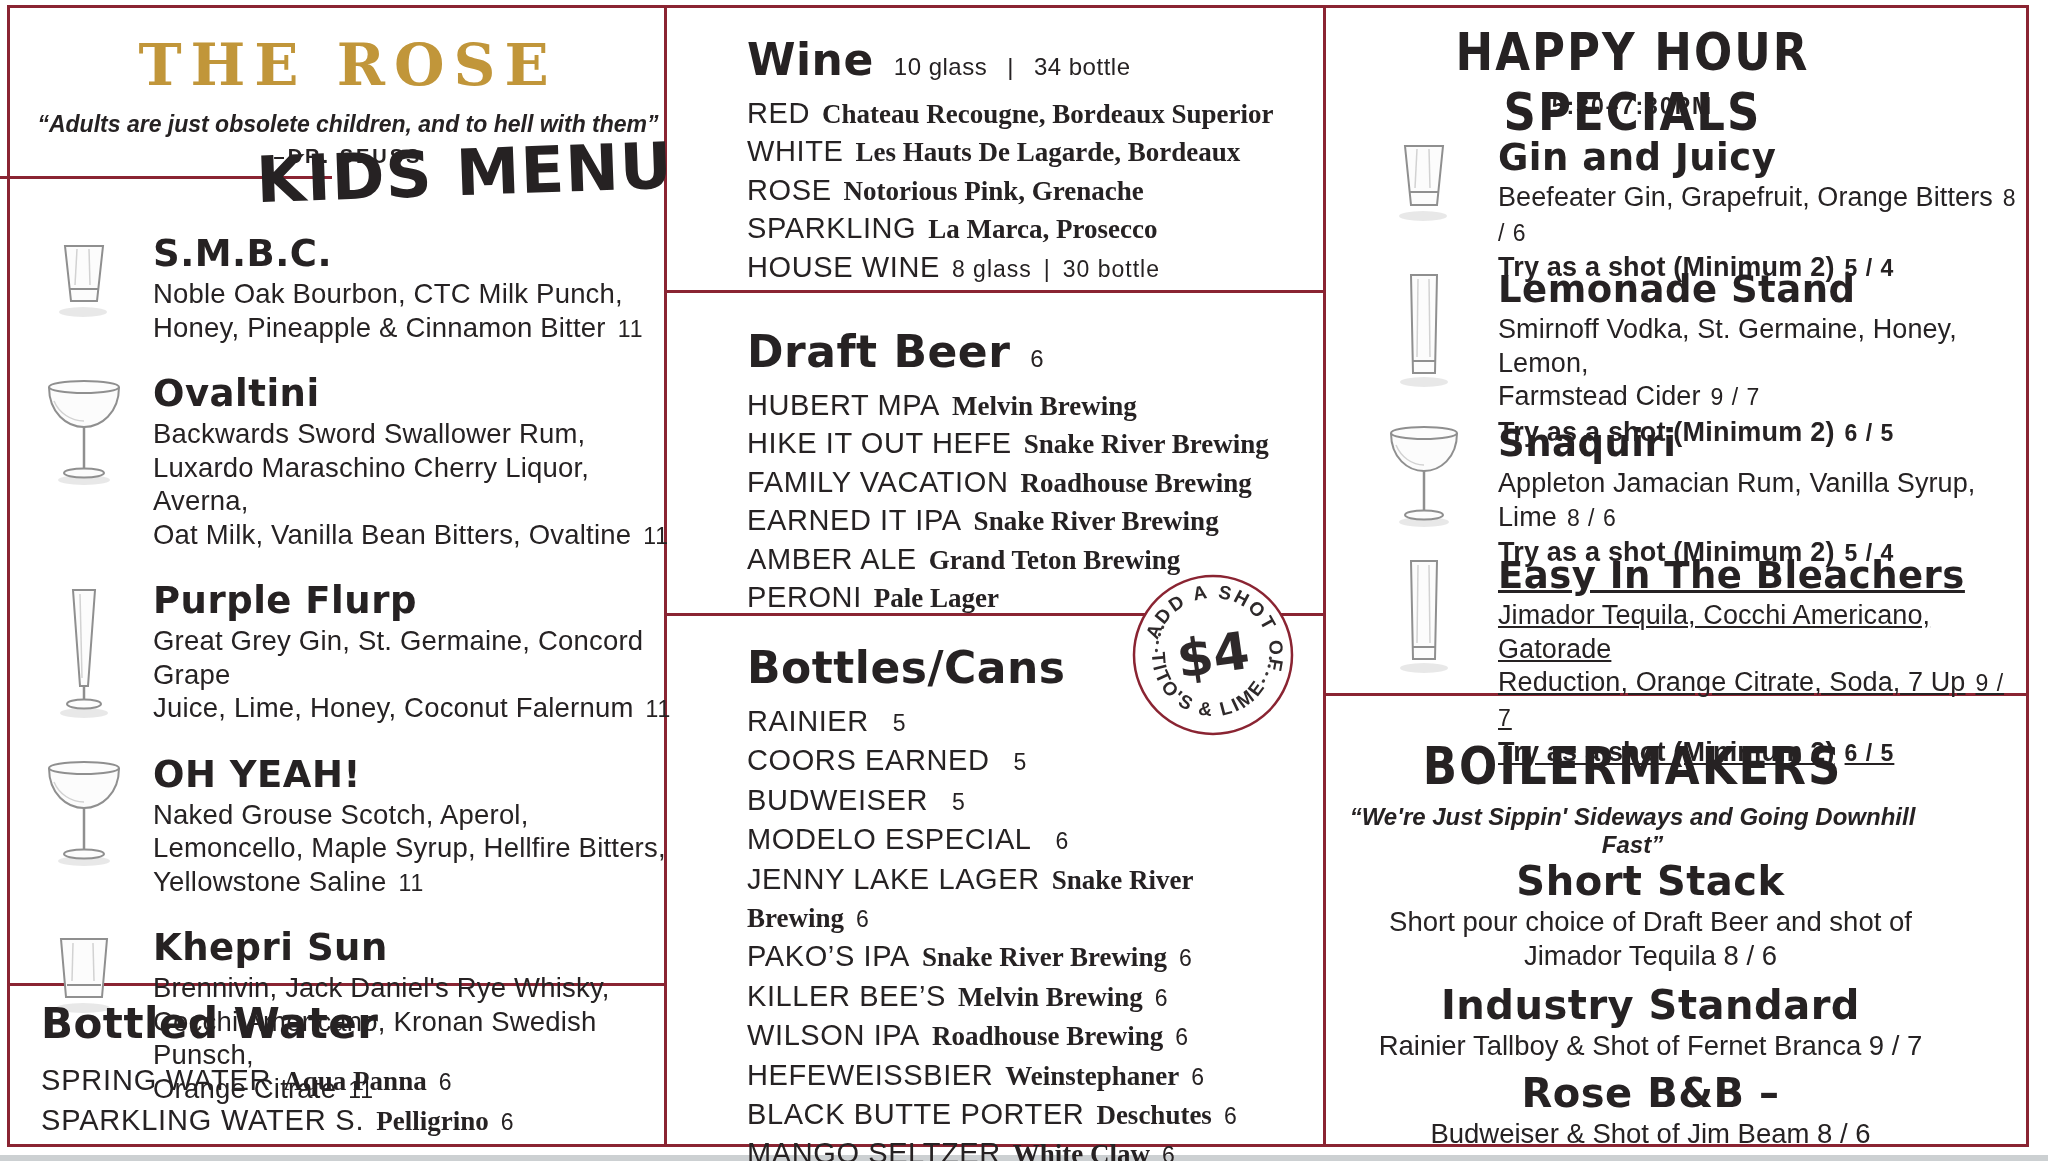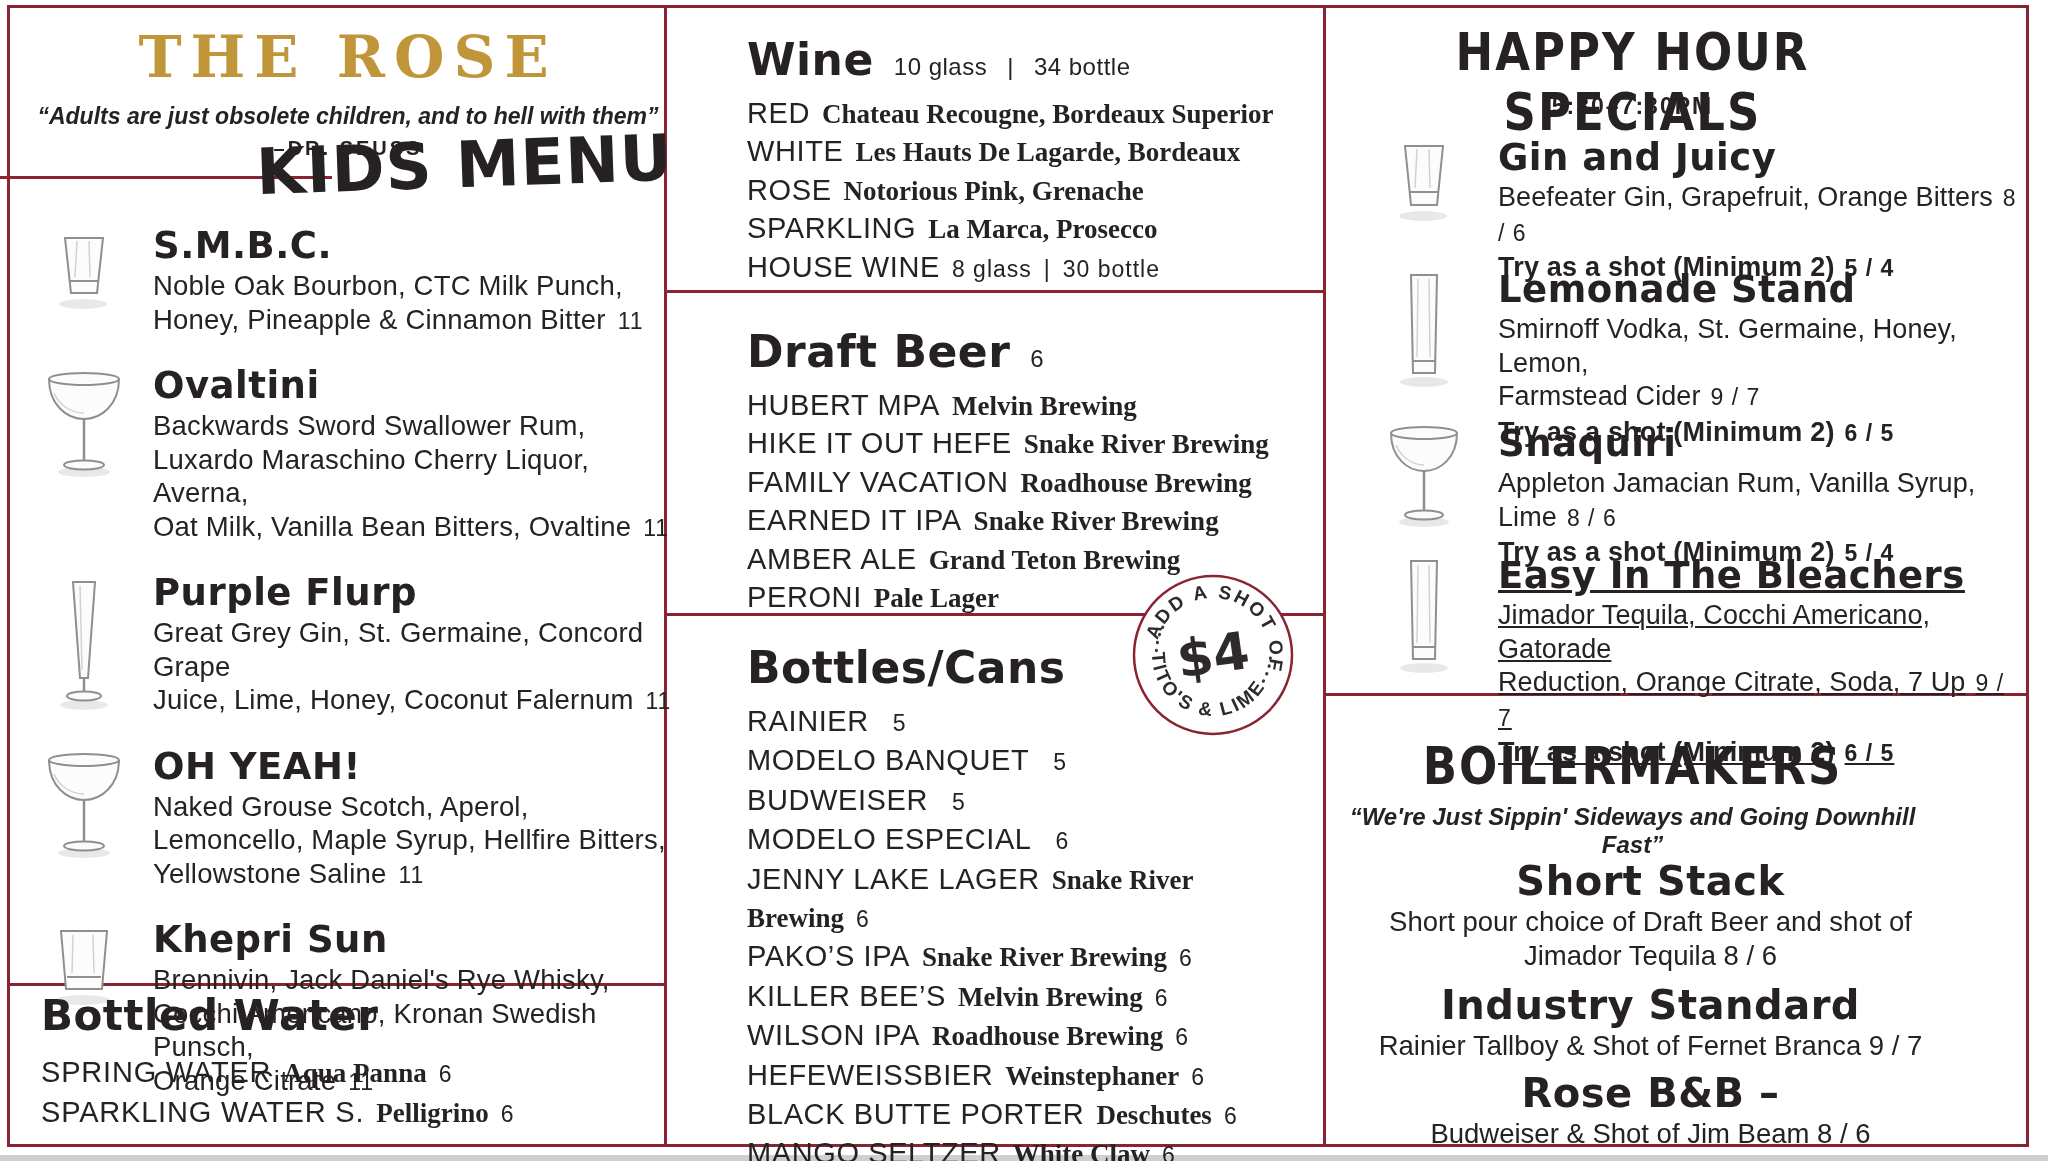--- a/index.html
+++ b/index.html
@@ -17,21 +17,21 @@
   .v1{left:664px;} .v2{left:1323px;}
   .hline{position:absolute;height:3px;background:var(--maroon);}
   .quote-rule{left:0;top:176px;width:332px;}
   .kids-div{left:7px;top:983px;width:660px;}
   .mid-div1{left:667px;top:290px;width:656px;}
   .mid-div2{left:667px;top:613px;width:656px;}
   .hh-div{left:1326px;top:693px;width:703px;}
   .photo-edge{position:absolute;left:0;top:1155px;width:2048px;height:6px;background:#ccd0d2;}
 
   .col{position:absolute;top:5px;height:1145px;}
-  .col-left{left:7px;width:682px;}
+  .col-left{left:7px;width:682px;margin-top:8px;}
   .col-mid{left:667px;width:624px;}
   .col-right{left:1326px;width:703px;}
 
   .brush{font-family:"DejaVu Sans", sans-serif;font-weight:bold;}
 
   
   .rose-title{position:absolute;top:20px;left:0;width:100%;text-align:center;
     font-family:"DejaVu Serif", serif;font-weight:bold;font-size:58px;line-height:64px;
     color:var(--gold);letter-spacing:9px;}
   .quote{position:absolute;top:98px;left:0;width:100%;text-align:center;
@@ -245,21 +245,21 @@
         <div class="m-row"><span>PERONI</span><span class="serif-it">Pale Lager</span></div>
       </div>
     </div>
 
     <div class="m-sec bottles-sec">
       <div class="sec-head">
         <span class="sec-title brush">Bottles/Cans</span>
       </div>
       <div class="m-rows">
         <div class="m-row"><span>RAINIER</span><span class="serif-it"></span><span class="m-price">5</span></div>
-        <div class="m-row"><span>MODELO BANQUET</span><span class="serif-it"></span><span class="m-price">5</span></div>
+        <div class="m-row"><span>COORS EARNED</span><span class="serif-it"></span><span class="m-price">5</span></div>
         <div class="m-row"><span>BUDWEISER</span><span class="serif-it"></span><span class="m-price">5</span></div>
         <div class="m-row"><span>MODELO ESPECIAL</span><span class="serif-it"></span><span class="m-price">6</span></div>
         <div class="m-row"><span>JENNY LAKE LAGER</span><span class="serif-it">Snake River Brewing</span><span class="m-price">6</span></div>
         <div class="m-row"><span>PAKO’S IPA</span><span class="serif-it">Snake River Brewing</span><span class="m-price">6</span></div>
         <div class="m-row"><span>KILLER BEE’S</span><span class="serif-it">Melvin Brewing</span><span class="m-price">6</span></div>
         <div class="m-row"><span>WILSON IPA</span><span class="serif-it">Roadhouse Brewing</span><span class="m-price">6</span></div>
         <div class="m-row"><span>HEFEWEISSBIER</span><span class="serif-it">Weinstephaner</span><span class="m-price">6</span></div>
         <div class="m-row"><span>BLACK BUTTE PORTER</span><span class="serif-it">Deschutes</span><span class="m-price">6</span></div>
         <div class="m-row"><span>MANGO SELTZER</span><span class="serif-it">White Claw</span><span class="m-price">6</span></div>
 

